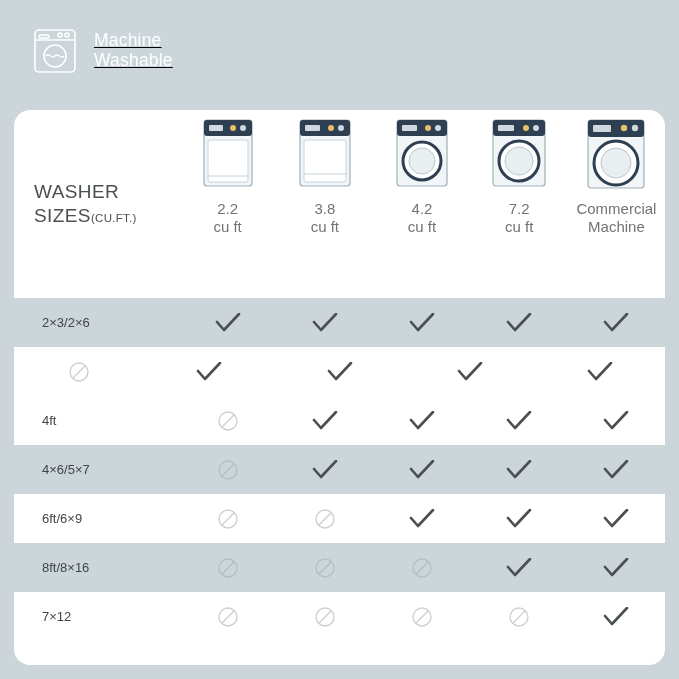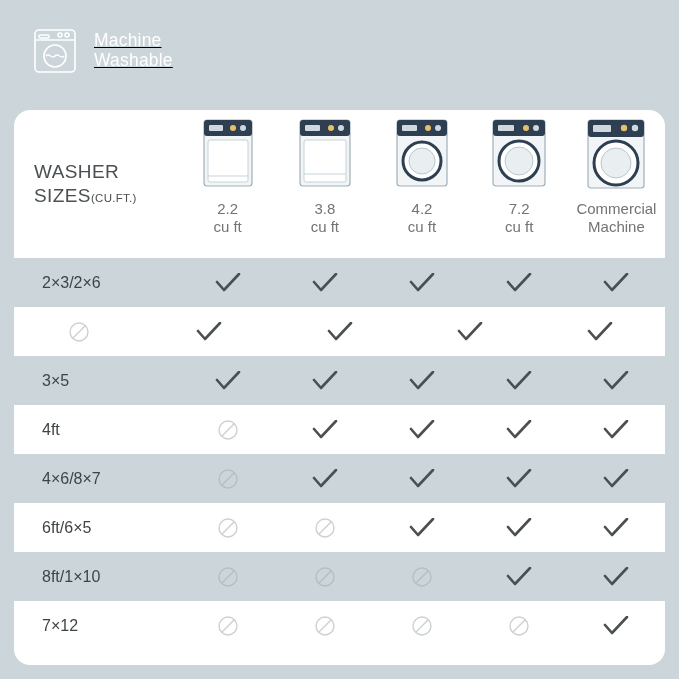--- a/index.html
+++ b/index.html
@@ -38,21 +38,21 @@
     left:14px;top:110px;
     width:651px;height:555px;
     background:#ffffff;
     border-radius:16px;
     overflow:hidden;
   }
 
   
   .thead{
     display:flex;
-    height:148px;
+    height:188px;
     box-sizing:border-box;
   }
   .th-label{
     width:165px;flex:0 0 165px;
     display:flex;align-items:center;
     padding-left:20px;box-sizing:border-box;
     color:#4a4f52;
   }
   .th-label .l1{font-size:19px;letter-spacing:.4px;line-height:1.25;}
   .th-label .l2{font-size:19px;letter-spacing:.4px;line-height:1.25;}
@@ -74,21 +74,21 @@
   
   .row{
     display:flex;
     height:49px;
     align-items:center;
   }
   .row.shade{background:#ccd6da;}
   .row .rlabel{
     width:165px;flex:0 0 165px;
     padding-left:28px;box-sizing:border-box;
-    font-size:16px;color:#3f4447;
+    font-size:13px;color:#3f4447;
   }
   .row .cell{
     flex:1 1 0;
     display:flex;align-items:center;justify-content:center;
   }
   .check{width:26px;height:20px;display:block;}
   .nope{width:22px;height:22px;display:block;opacity:.5;}
   .row.shade .nope{opacity:.45;}
 </style>
 </head>
@@ -260,48 +260,20 @@
             <svg class="check" viewBox="0 0 26 20">
               <path d="M2 9 L9 17 L24 1" fill="none" stroke="#4a4f52" stroke-width="2.6" stroke-linecap="round" stroke-linejoin="round"></path>
             </svg>
           </div>
           <div class="cell">
             <svg class="check" viewBox="0 0 26 20">
               <path d="M2 9 L9 17 L24 1" fill="none" stroke="#4a4f52" stroke-width="2.6" stroke-linecap="round" stroke-linejoin="round"></path>
             </svg>
           </div>
         </div>
-        <div class="row shade">
-          <div class="rlabel">3×5</div>
-          <div class="cell">
-            <svg class="check" viewBox="0 0 26 20">
-              <path d="M2 9 L9 17 L24 1" fill="none" stroke="#4a4f52" stroke-width="2.6" stroke-linecap="round" stroke-linejoin="round"></path>
-            </svg>
-          </div>
-          <div class="cell">
-            <svg class="check" viewBox="0 0 26 20">
-              <path d="M2 9 L9 17 L24 1" fill="none" stroke="#4a4f52" stroke-width="2.6" stroke-linecap="round" stroke-linejoin="round"></path>
-            </svg>
-          </div>
-          <div class="cell">
-            <svg class="check" viewBox="0 0 26 20">
-              <path d="M2 9 L9 17 L24 1" fill="none" stroke="#4a4f52" stroke-width="2.6" stroke-linecap="round" stroke-linejoin="round"></path>
-            </svg>
-          </div>
-          <div class="cell">
-            <svg class="check" viewBox="0 0 26 20">
-              <path d="M2 9 L9 17 L24 1" fill="none" stroke="#4a4f52" stroke-width="2.6" stroke-linecap="round" stroke-linejoin="round"></path>
-            </svg>
-          </div>
-          <div class="cell">
-            <svg class="check" viewBox="0 0 26 20">
-              <path d="M2 9 L9 17 L24 1" fill="none" stroke="#4a4f52" stroke-width="2.6" stroke-linecap="round" stroke-linejoin="round"></path>
-            </svg>
-          </div>
-        </div>
         <div class="row">
           <div class="rlabel">4ft</div>
           <div class="cell">
             <svg class="nope" viewBox="0 0 22 22">
               <circle cx="11" cy="11" r="9" fill="none" stroke="#9aa3a8" stroke-width="1.4"></circle>
               <line x1="4.8" y1="17.2" x2="17.2" y2="4.8" stroke="#9aa3a8" stroke-width="1.4"></line>
             </svg>
           </div>
           <div class="cell">
             <svg class="check" viewBox="0 0 26 20">
@@ -318,21 +290,21 @@
               <path d="M2 9 L9 17 L24 1" fill="none" stroke="#4a4f52" stroke-width="2.6" stroke-linecap="round" stroke-linejoin="round"></path>
             </svg>
           </div>
           <div class="cell">
             <svg class="check" viewBox="0 0 26 20">
               <path d="M2 9 L9 17 L24 1" fill="none" stroke="#4a4f52" stroke-width="2.6" stroke-linecap="round" stroke-linejoin="round"></path>
             </svg>
           </div>
         </div>
         <div class="row shade">
-          <div class="rlabel">4×6/8×7</div>
+          <div class="rlabel">4×6/5×7</div>
           <div class="cell">
             <svg class="nope" viewBox="0 0 22 22">
               <circle cx="11" cy="11" r="9" fill="none" stroke="#9aa3a8" stroke-width="1.4"></circle>
               <line x1="4.8" y1="17.2" x2="17.2" y2="4.8" stroke="#9aa3a8" stroke-width="1.4"></line>
             </svg>
           </div>
           <div class="cell">
             <svg class="check" viewBox="0 0 26 20">
               <path d="M2 9 L9 17 L24 1" fill="none" stroke="#4a4f52" stroke-width="2.6" stroke-linecap="round" stroke-linejoin="round"></path>
             </svg>
@@ -347,21 +319,21 @@
               <path d="M2 9 L9 17 L24 1" fill="none" stroke="#4a4f52" stroke-width="2.6" stroke-linecap="round" stroke-linejoin="round"></path>
             </svg>
           </div>
           <div class="cell">
             <svg class="check" viewBox="0 0 26 20">
               <path d="M2 9 L9 17 L24 1" fill="none" stroke="#4a4f52" stroke-width="2.6" stroke-linecap="round" stroke-linejoin="round"></path>
             </svg>
           </div>
         </div>
         <div class="row">
-          <div class="rlabel">6ft/6×5</div>
+          <div class="rlabel">6ft/6×9</div>
           <div class="cell">
             <svg class="nope" viewBox="0 0 22 22">
               <circle cx="11" cy="11" r="9" fill="none" stroke="#9aa3a8" stroke-width="1.4"></circle>
               <line x1="4.8" y1="17.2" x2="17.2" y2="4.8" stroke="#9aa3a8" stroke-width="1.4"></line>
             </svg>
           </div>
           <div class="cell">
             <svg class="nope" viewBox="0 0 22 22">
               <circle cx="11" cy="11" r="9" fill="none" stroke="#9aa3a8" stroke-width="1.4"></circle>
               <line x1="4.8" y1="17.2" x2="17.2" y2="4.8" stroke="#9aa3a8" stroke-width="1.4"></line>
@@ -377,21 +349,21 @@
               <path d="M2 9 L9 17 L24 1" fill="none" stroke="#4a4f52" stroke-width="2.6" stroke-linecap="round" stroke-linejoin="round"></path>
             </svg>
           </div>
           <div class="cell">
             <svg class="check" viewBox="0 0 26 20">
               <path d="M2 9 L9 17 L24 1" fill="none" stroke="#4a4f52" stroke-width="2.6" stroke-linecap="round" stroke-linejoin="round"></path>
             </svg>
           </div>
         </div>
         <div class="row shade">
-          <div class="rlabel">8ft/1×10</div>
+          <div class="rlabel">8ft/8×16</div>
           <div class="cell">
             <svg class="nope" viewBox="0 0 22 22">
               <circle cx="11" cy="11" r="9" fill="none" stroke="#9aa3a8" stroke-width="1.4"></circle>
               <line x1="4.8" y1="17.2" x2="17.2" y2="4.8" stroke="#9aa3a8" stroke-width="1.4"></line>
             </svg>
           </div>
           <div class="cell">
             <svg class="nope" viewBox="0 0 22 22">
               <circle cx="11" cy="11" r="9" fill="none" stroke="#9aa3a8" stroke-width="1.4"></circle>
               <line x1="4.8" y1="17.2" x2="17.2" y2="4.8" stroke="#9aa3a8" stroke-width="1.4"></line>

